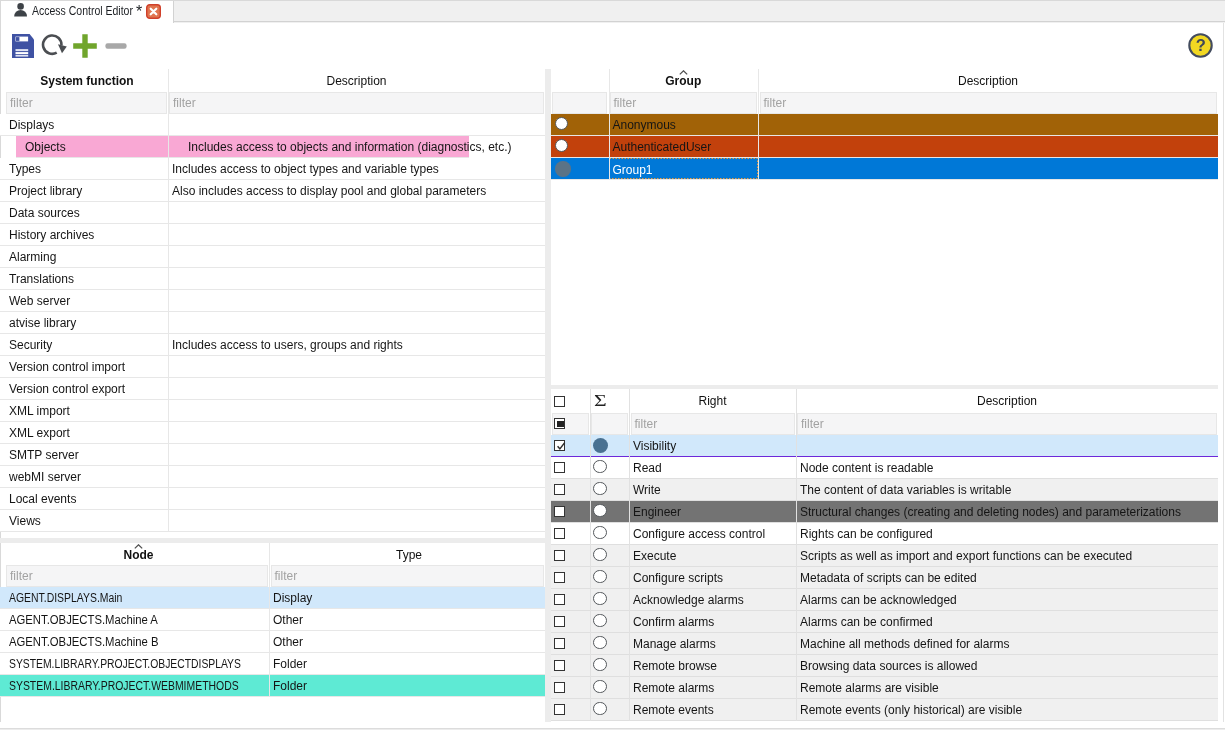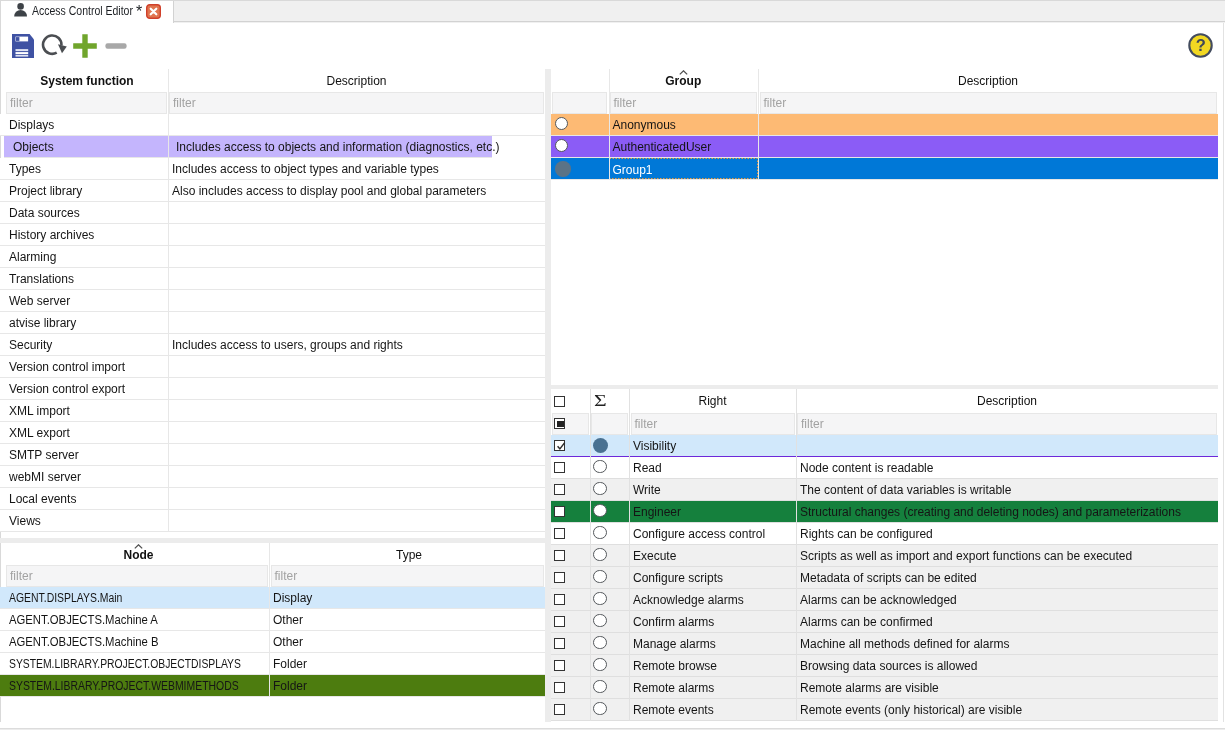--- a/index.html
+++ b/index.html
@@ -50,21 +50,21 @@
 <text x="12.7" y="18.3" font-size="16.5" font-weight="bold" fill="#3f4859" text-anchor="middle" font-family="Liberation Sans,sans-serif">?</text>
   </svg>
 <div class="hd abs" style="left:3px;top:69px;width:168px;font-weight:bold">System function</div>
 <div class="hd abs" style="left:168px;top:69px;width:377px;font-weight:normal">Description</div>
 <div class="fbox" style="left:6px;top:92.4px;width:159px"><span class="ft" style="padding-left:3px">filter</span></div>
 <div class="fbox" style="left:169px;top:92.4px;width:373px"><span class="ft" style="padding-left:3px">filter</span></div>
 <div class="abs" style="left:0;top:114px;width:545px;height:21px;background:#fff;border-bottom:1px solid #e7e7e7">
     <span class="t abs" style="left:9px">Displays</span>
     <span class="t abs" style="left:172px"></span>
   </div>
-<div class="abs" style="left:4px;top:136px;width:488px;height:21px;background:#c4b5fd;border-bottom:1px solid #e7e7e7">
+<div class="abs" style="left:16px;top:136px;width:453px;height:21px;background:#f9a8d4;border-bottom:1px solid #e7e7e7">
     <span class="t abs" style="left:9px">Objects</span>
     <span class="t abs" style="left:172px">Includes access to objects and information (diagnostics, etc.)</span>
   </div>
 <div class="abs" style="left:0;top:158px;width:545px;height:21px;background:#fff;border-bottom:1px solid #e7e7e7">
     <span class="t abs" style="left:9px">Types</span>
     <span class="t abs" style="left:172px">Includes access to object types and variable types</span>
   </div>
 <div class="abs" style="left:0;top:180px;width:545px;height:21px;background:#fff;border-bottom:1px solid #e7e7e7">
     <span class="t abs" style="left:9px">Project library</span>
     <span class="t abs" style="left:172px">Also includes access to display pool and global parameters</span>
@@ -146,38 +146,38 @@
     <span class="t abs" style="left:273px">Other</span>
   </div>
 <div class="abs" style="left:0;top:631px;width:545px;height:21px;background:#fff;border-bottom:1px solid #e7e7e7">
     <span class="t abs" style="left:9px;transform:scaleX(0.942);transform-origin:0 50%">AGENT.OBJECTS.Machine B</span>
     <span class="t abs" style="left:273px">Other</span>
   </div>
 <div class="abs" style="left:0;top:653px;width:545px;height:21px;background:#fff;border-bottom:1px solid #e7e7e7">
     <span class="t abs" style="left:9px;transform:scaleX(0.863);transform-origin:0 50%">SYSTEM.LIBRARY.PROJECT.OBJECTDISPLAYS</span>
     <span class="t abs" style="left:273px">Folder</span>
   </div>
-<div class="abs" style="left:0;top:675px;width:582px;height:21px;background:#4d7c0f;border-bottom:1px solid #e7e7e7">
+<div class="abs" style="left:0;top:675px;width:582px;height:21px;background:#5eead4;border-bottom:1px solid #e7e7e7">
     <span class="t abs" style="left:9px;transform:scaleX(0.869);transform-origin:0 50%">SYSTEM.LIBRARY.PROJECT.WEBMIMETHODS</span>
     <span class="t abs" style="left:273px">Folder</span>
   </div>
 <div class="vline" style="left:269px;top:543px;height:154px"></div>
 <div class="hd abs" style="left:608.5px;top:69px;width:149.5px;font-weight:bold">Group</div>
 <svg class="abs" style="left:678.75px;top:69.5px" width="9" height="5" viewBox="0 0 9 5">
     <path d="M0.8 4.4 L4.5 0.8 L8.2 4.4" fill="none" stroke="#4f4f4f" stroke-width="1.25"></path>
   </svg>
 <div class="hd abs" style="left:758px;top:69px;width:460px;font-weight:normal">Description</div>
 <div class="fbox" style="left:551.7px;top:92.4px;width:53.799999999999955px"></div>
 <div class="fbox" style="left:609.5px;top:92.4px;width:145.5px"><span class="ft" style="padding-left:3px">filter</span></div>
 <div class="fbox" style="left:759.5px;top:92.4px;width:455.5px"><span class="ft" style="padding-left:3px">filter</span></div>
-<div class="abs" style="left:551px;top:114px;width:667px;height:21px;background:#fdba74;border-bottom:1px solid #e7e7e7">
+<div class="abs" style="left:551px;top:114px;width:667px;height:21px;background:#a16207;border-bottom:1px solid #e7e7e7">
     <div class="rd" style="left:4px;top:3px"></div>
     <span class="t abs" style="left:61.5px">Anonymous</span>
   </div>
-<div class="abs" style="left:551px;top:136px;width:667px;height:21px;background:#8b5cf6;border-bottom:1px solid #e7e7e7">
+<div class="abs" style="left:551px;top:136px;width:667px;height:21px;background:#c2410c;border-bottom:1px solid #e7e7e7">
     <div class="rd" style="left:4px;top:3px"></div>
     <span class="t abs" style="left:61.5px">AuthenticatedUser</span>
   </div>
 <div class="abs" style="left:551px;top:158px;width:667px;height:21px;background:#0078d7;border-bottom:1px solid #e7e7e7">
     <div class="abs" style="left:4px;top:3px;width:15.5px;height:15.5px;border-radius:50%;background:#5b7386"></div>
     <svg class="abs" style="left:58px;top:0px" width="149" height="21" viewBox="0 0 149 21">
       <rect x="0.5" y="0.5" width="148" height="20" fill="none" stroke="#ec9b3d" stroke-width="1" stroke-dasharray="1.5,1.5"></rect>
     </svg>
     <span class="t abs" style="left:61.5px;top:0.5px;color:#fff">Group1</span>
     <div class="abs" style="left:206.5px;top:0;width:1px;height:21px;background:#fff;opacity:.55"></div>
@@ -207,21 +207,21 @@
 <div class="rd" style="left:42.3px;top:3px"></div>
 <span class="t abs" style="left:82px">Read</span>
 <span class="t abs" style="left:249px">Node content is readable</span>
 </div>
 <div class="abs" style="left:551px;top:479px;width:667px;height:21px;background:#f0f0f0;border-bottom:1px solid #dfdfdf">
 <div class="cb" style="left:3px;top:4.5px"></div>
 <div class="rd" style="left:42.3px;top:3px"></div>
 <span class="t abs" style="left:82px">Write</span>
 <span class="t abs" style="left:249px">The content of data variables is writable</span>
 </div>
-<div class="abs" style="left:551px;top:501px;width:667px;height:21px;background:#15803d;border-bottom:1px solid #dfdfdf">
+<div class="abs" style="left:551px;top:501px;width:667px;height:21px;background:#737373;border-bottom:1px solid #dfdfdf">
 <div class="cb" style="left:3px;top:4.5px"></div>
 <div class="rd" style="left:42.3px;top:3px"></div>
 <span class="t abs" style="left:82px">Engineer</span>
 <span class="t abs" style="left:249px">Structural changes (creating and deleting nodes) and parameterizations</span>
 </div>
 <div class="abs" style="left:551px;top:523px;width:667px;height:21px;background:#fff;border-bottom:1px solid #dfdfdf">
 <div class="cb" style="left:3px;top:4.5px"></div>
 <div class="rd" style="left:42.3px;top:3px"></div>
 <span class="t abs" style="left:82px">Configure access control</span>
 <span class="t abs" style="left:249px">Rights can be configured</span>

